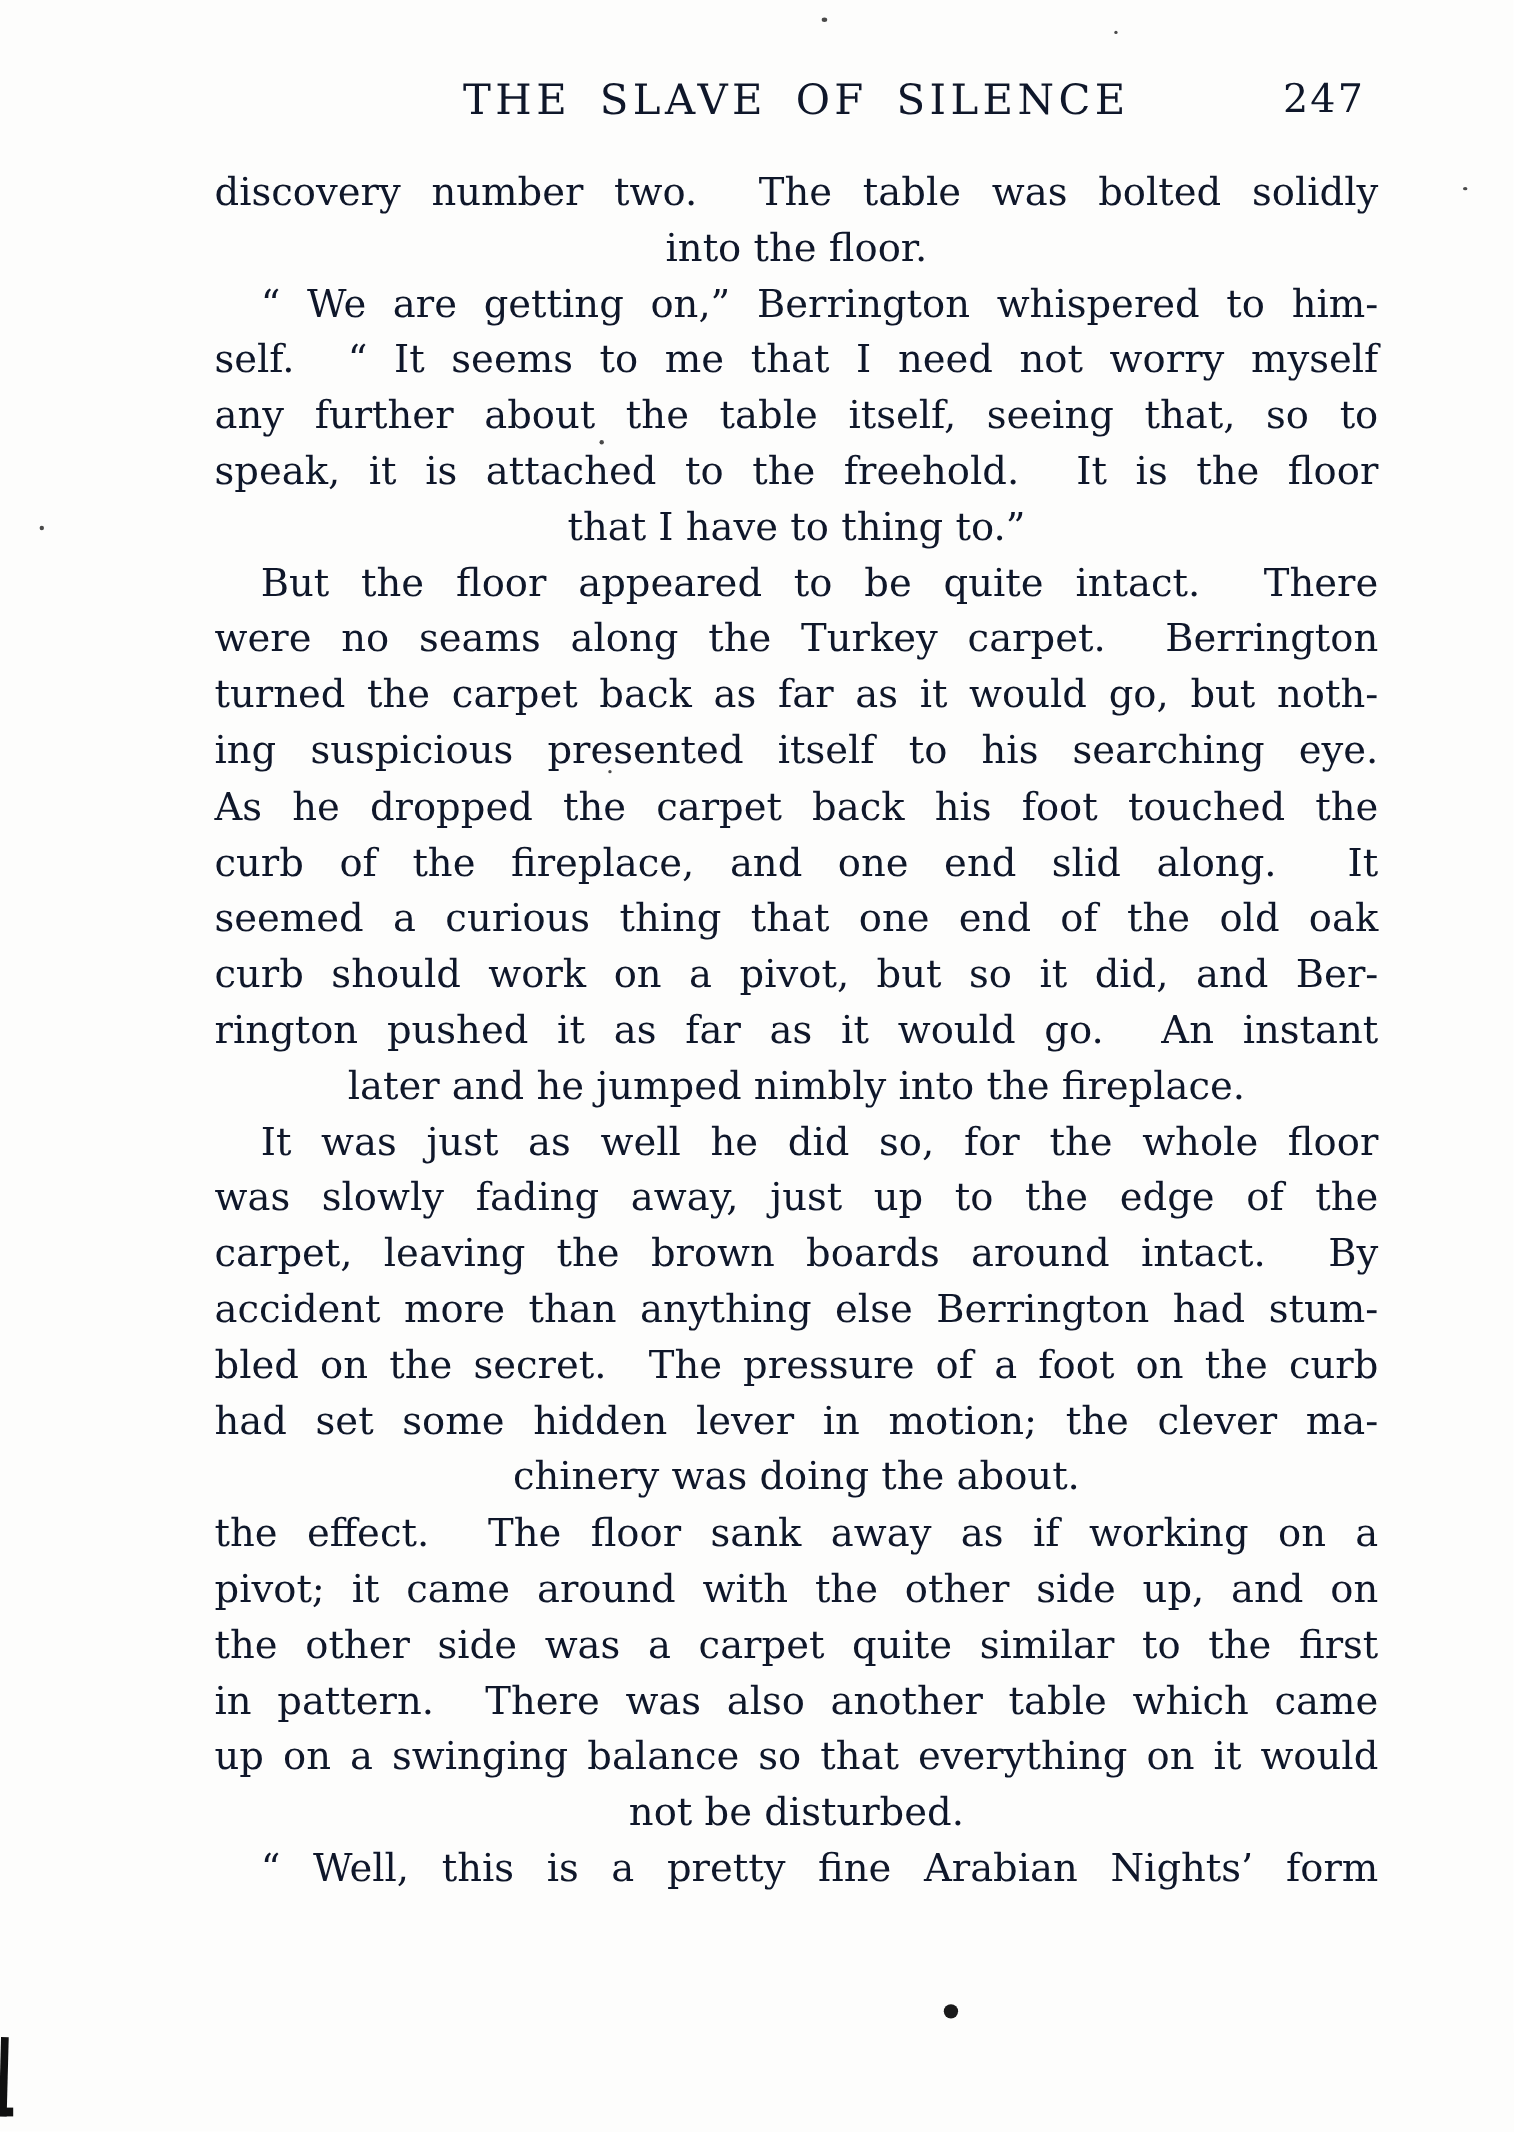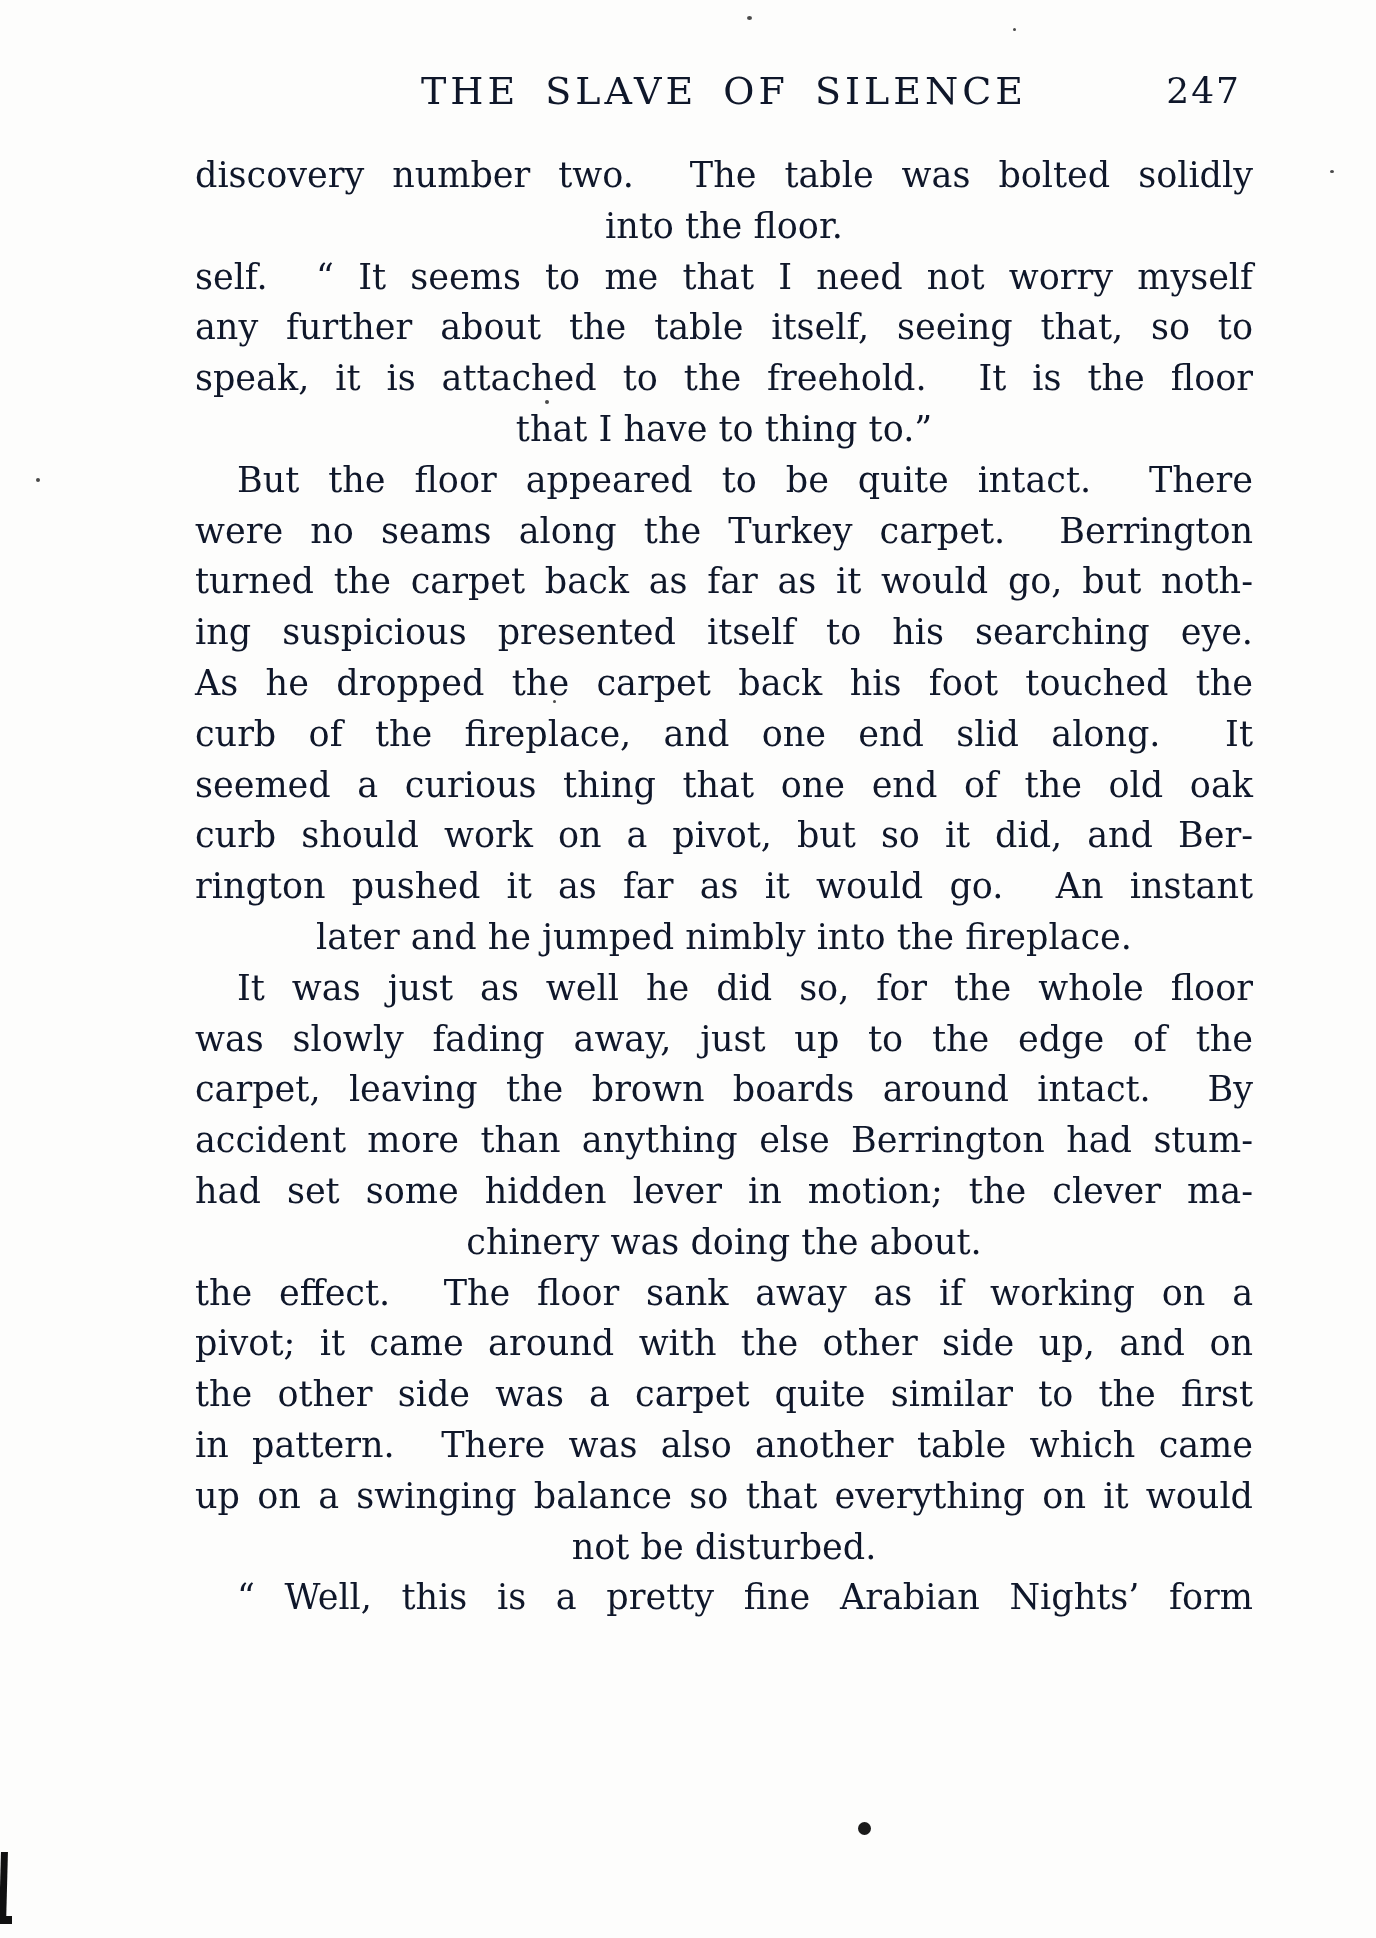--- a/index.html
+++ b/index.html
@@ -88,38 +88,40 @@
 <div class="page">
 
   <header class="pagehead">
     <div class="running-title">THE SLAVE OF SILENCE</div>
     <div class="page-number">247</div>
   </header>
 
   <main class="textblock">
     <div class="line j">discovery number two.&nbsp; The table was bolted solidly</div>
     <div class="line">into the floor.</div>
+    <div class="line j i">“ We are getting on,” Berrington whispered to him-</div>
     <div class="line j">self.&nbsp; “ It seems to me that I need not worry myself</div>
     <div class="line j">any further about the table itself, seeing that, so to</div>
     <div class="line j">speak, it is attached to the freehold.&nbsp; It is the floor</div>
     <div class="line">that I have to thing to.”</div>
     <div class="line j i">But the floor appeared to be quite intact.&nbsp; There</div>
     <div class="line j">were no seams along the Turkey carpet.&nbsp; Berrington</div>
     <div class="line j">turned the carpet back as far as it would go, but noth-</div>
     <div class="line j">ing suspicious presented itself to his searching eye.</div>
     <div class="line j">As he dropped the carpet back his foot touched the</div>
     <div class="line j">curb of the fireplace, and one end slid along.&nbsp; It</div>
     <div class="line j">seemed a curious thing that one end of the old oak</div>
     <div class="line j">curb should work on a pivot, but so it did, and Ber-</div>
     <div class="line j">rington pushed it as far as it would go.&nbsp; An instant</div>
     <div class="line">later and he jumped nimbly into the fireplace.</div>
     <div class="line j i">It was just as well he did so, for the whole floor</div>
     <div class="line j">was slowly fading away, just up to the edge of the</div>
     <div class="line j">carpet, leaving the brown boards around intact.&nbsp; By</div>
     <div class="line j">accident more than anything else Berrington had stum-</div>
+    <div class="line j">bled on the secret.&nbsp; The pressure of a foot on the curb</div>
     <div class="line j">had set some hidden lever in motion; the clever ma-</div>
     <div class="line">chinery was doing the about.</div>
     <div class="line j">the effect.&nbsp; The floor sank away as if working on a</div>
     <div class="line j">pivot; it came around with the other side up, and on</div>
     <div class="line j">the other side was a carpet quite similar to the first</div>
     <div class="line j">in pattern.&nbsp; There was also another table which came</div>
     <div class="line j">up on a swinging balance so that everything on it would</div>
     <div class="line">not be disturbed.</div>
     <div class="line j i">“ Well, this is a pretty fine Arabian Nights’ form</div>
   </main>

